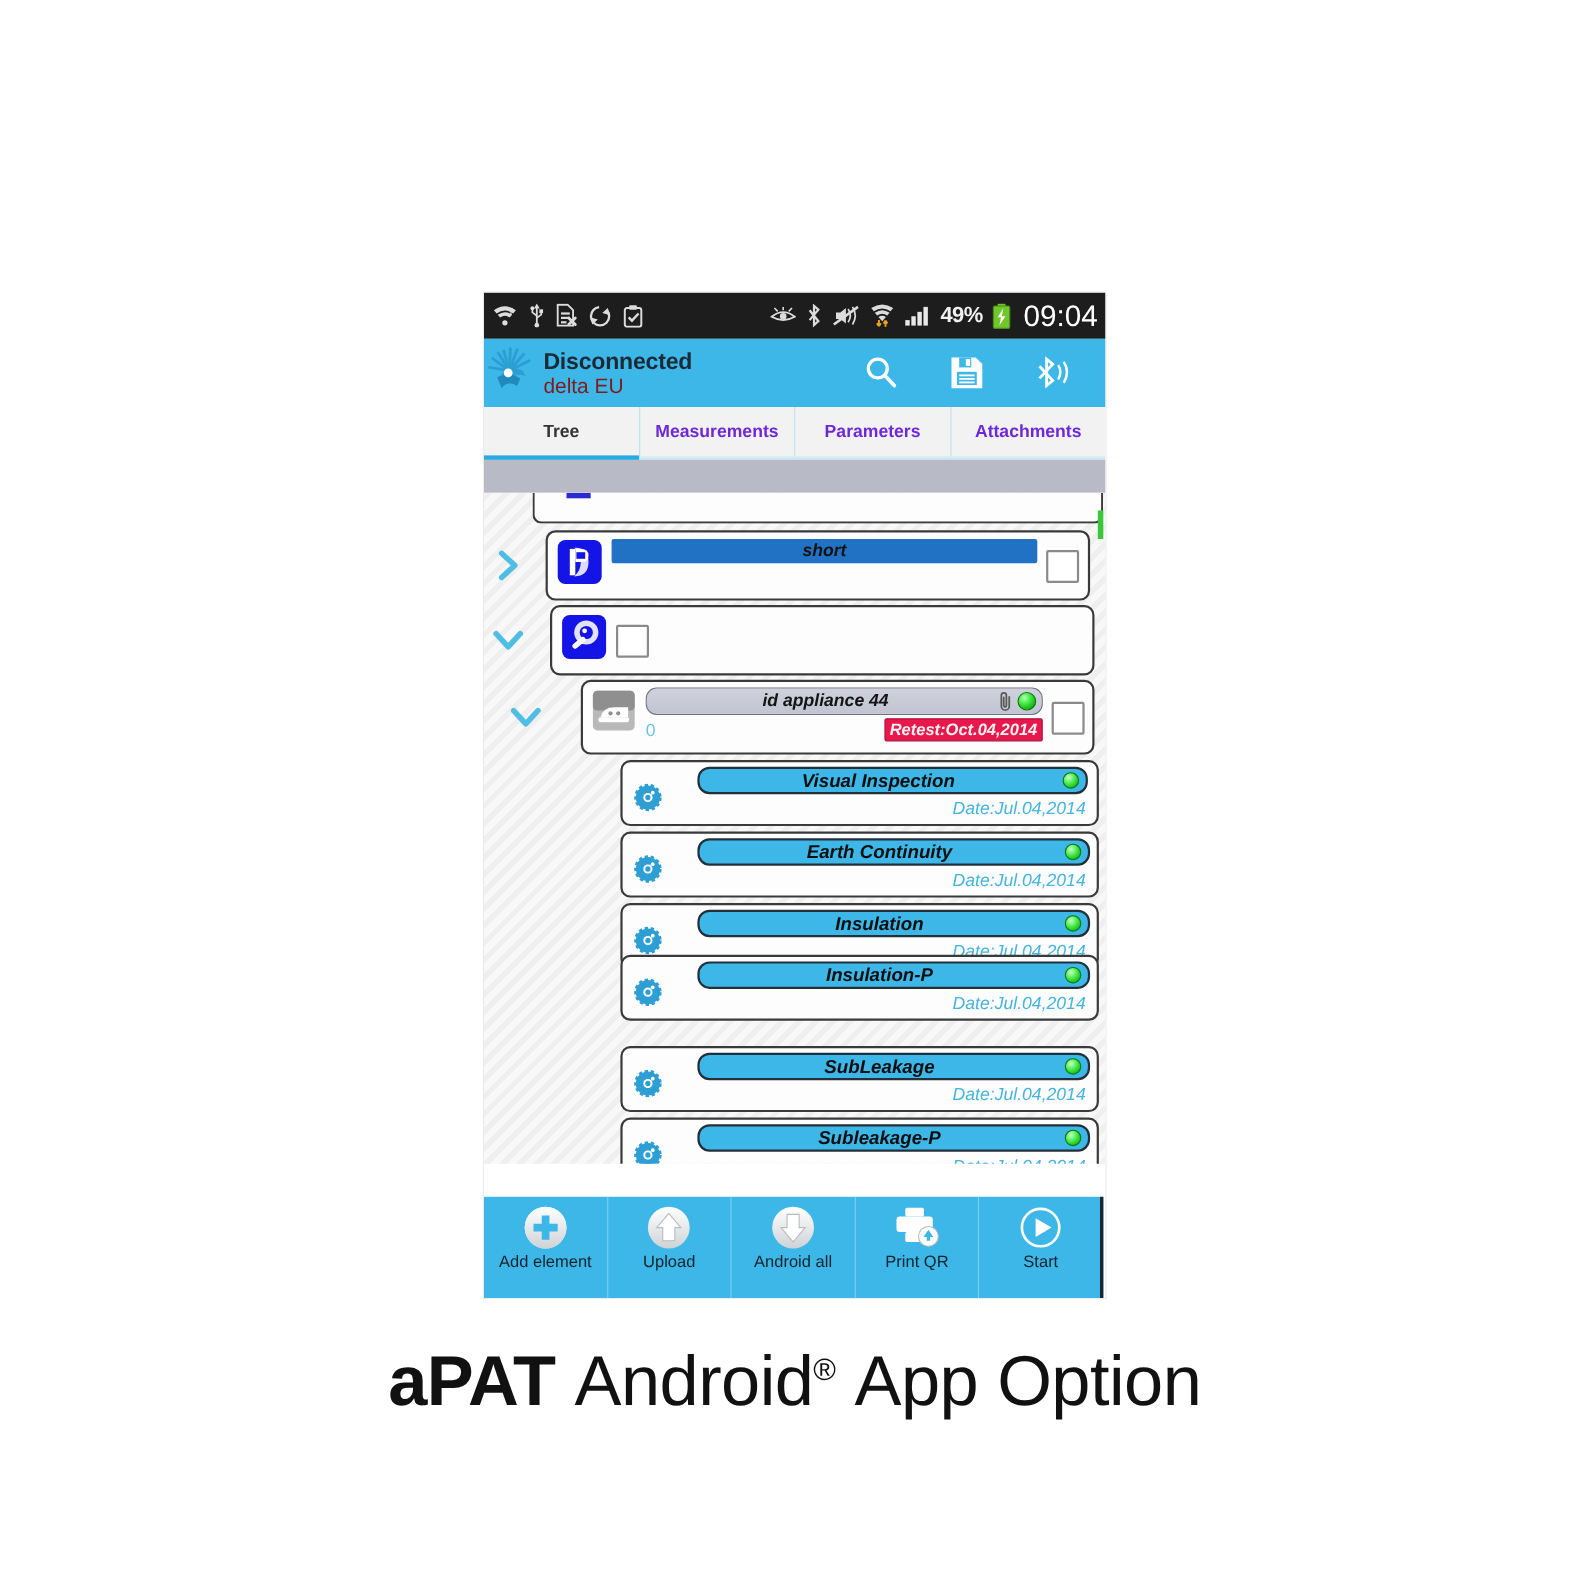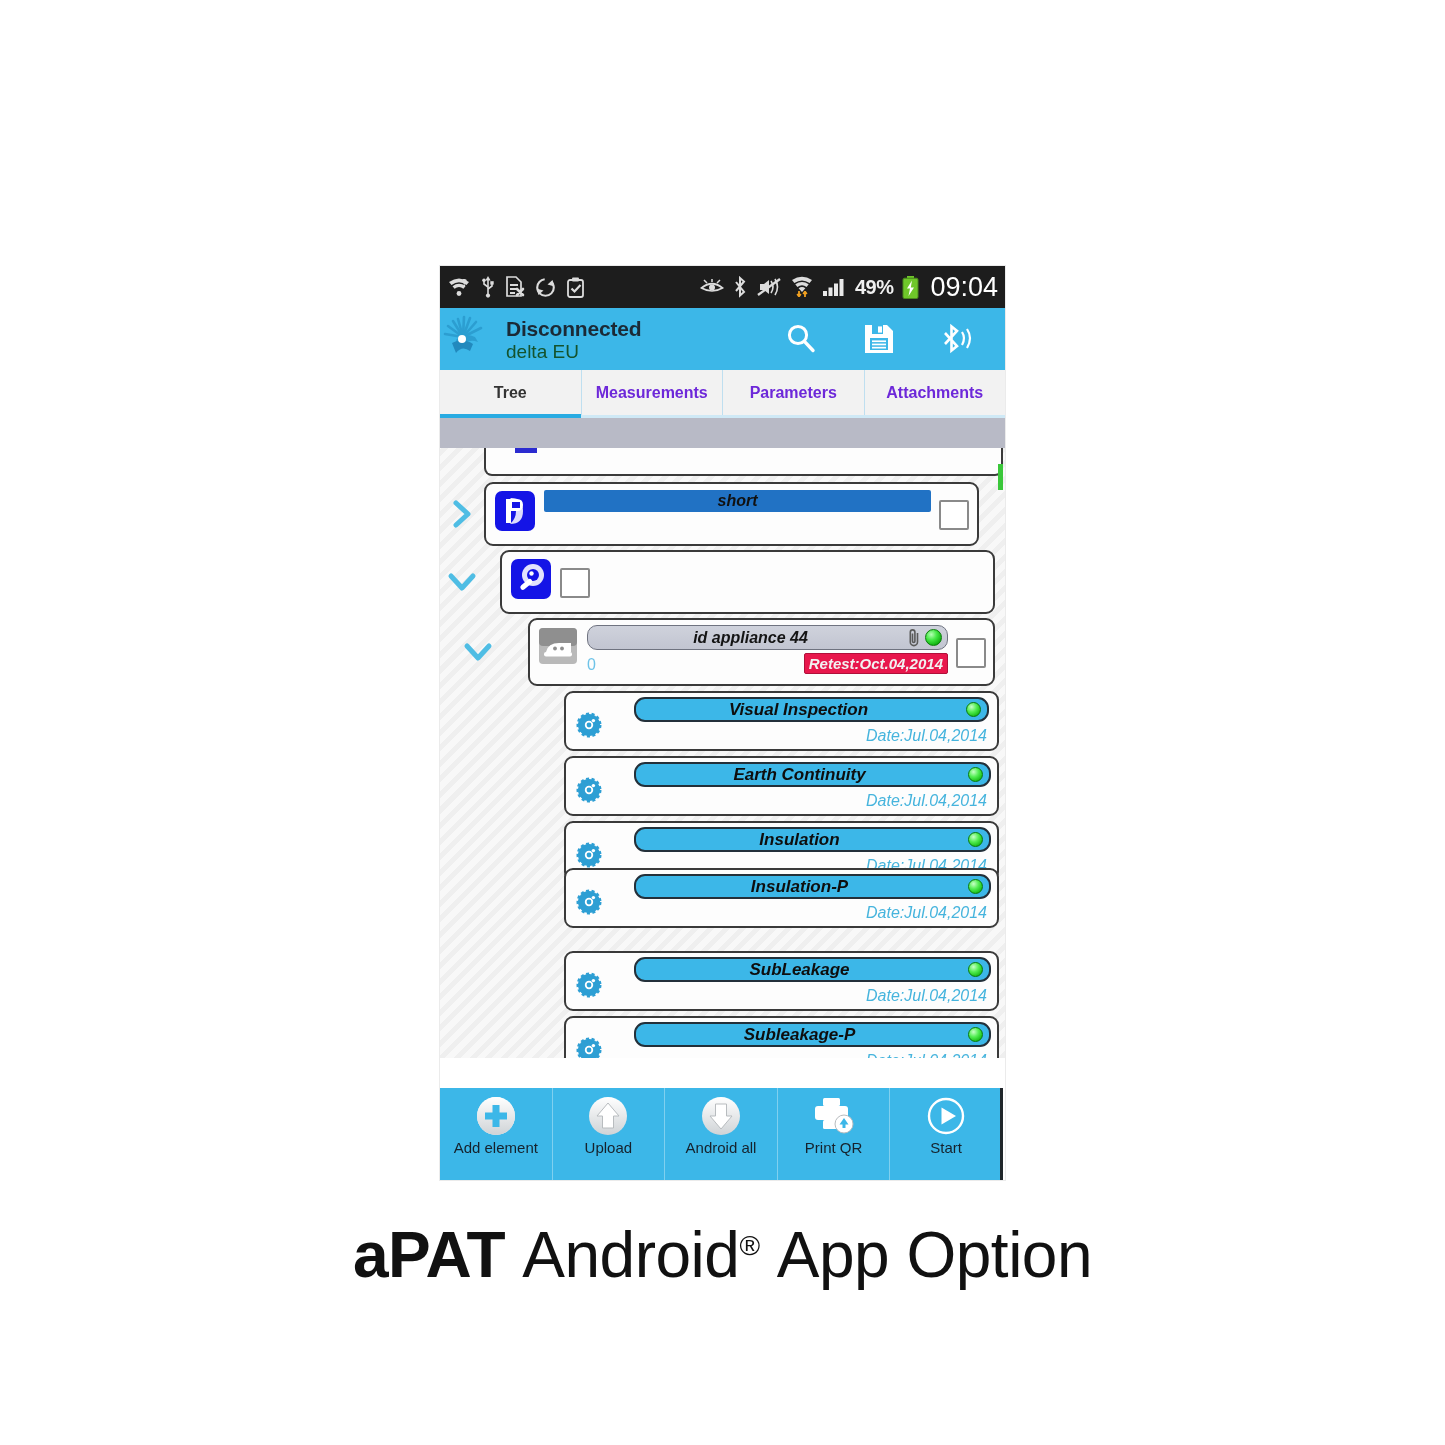--- a/index.html
+++ b/index.html
@@ -45,27 +45,27 @@
   }
 
   
   .appbar {
     height: 62px; width:100%;
     background: #3cb7e8;
     display: flex; align-items: center;
     position: relative;
   }
   .logo { width: 48px; height: 52px; margin-left: 2px; position: relative; flex: 0 0 auto; }
-  .titleblock { margin-left: 16px; line-height: 1.0; }
+  .titleblock { margin-left: 4px; line-height: 1.0; }
   .t-main {
     font-size: 21px; font-weight: bold; color: #1b2a36;
     letter-spacing: -0.2px; display:block;
   }
   .t-sub {
-    font-size: 19px; color: #14532d; display:block; margin-top: 3px;
+    font-size: 19px; color: #7f1d1d; display:block; margin-top: 3px;
   }
   .appbar-actions { margin-left: auto; display:flex; align-items:center; gap:42px; padding-right: 30px; }
   .hdr-ico { width: 36px; height: 36px; display:flex; align-items:center; justify-content:center; cursor:pointer;}
 
   
   .tabs {
     height: 48px; width: 100%;
     background: #f2f2f2;
     display: flex; align-items: stretch;
     border-bottom: 3px solid #cfe9f6;
@@ -405,21 +405,21 @@
         <div class="stub"></div>
         <div class="greenedge"></div>
       </div>
 
       <div class="row" style="left:0; top:34px; width:563px; height:64px;">
         <div class="chev" style="height:64px;">
           <svg width="26" height="30" viewBox="0 0 26 30">
               <path d="M7 4 L19 15 L7 26" fill="none" stroke="#4fbde4" stroke-width="5" stroke-linecap="round" stroke-linejoin="round"></path>
             </svg>
         </div>
-        <div class="card" style="position:absolute; left:44px; top:0; width:495px; height:64px; padding:6px 8px;">
+        <div class="card" style="position:absolute; left:56px; top:0; width:495px; height:64px; padding:6px 8px;">
           <div class="appicon">
             <svg width="42" height="42" viewBox="0 0 42 42">
               <rect x="1" y="1" width="40" height="40" rx="7" fill="#1414e6"></rect>
               <path d="M16 8 q13 -1 13 13 q0 13 -13 13 q6 -5 6 -13 q0 -8 -6 -13 z" fill="#ffffff" opacity="0.85"></path>
               <rect x="12" y="9" width="5" height="24" fill="#ffffff"></rect>
               <path d="M17 9 h6 q6 0 6 6 q0 6 -6 6 h-6 z" fill="#ffffff"></path>
               <rect x="18" y="12" width="8" height="6" fill="#1414e6"></rect>
             </svg>
           </div>
           <div style="flex:1; padding-left:8px;">

